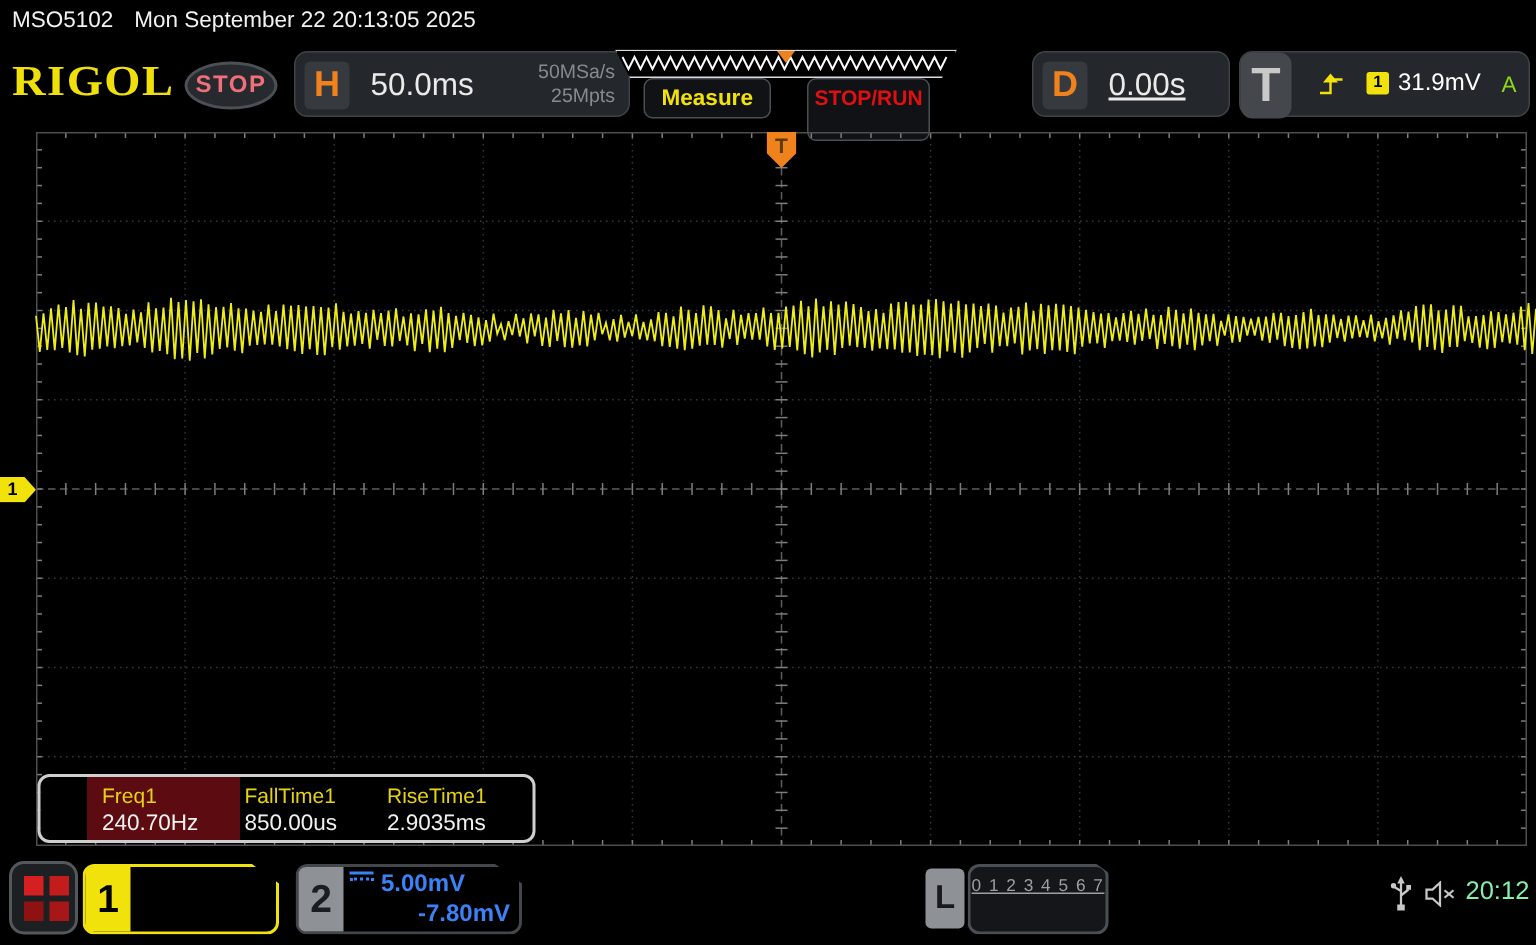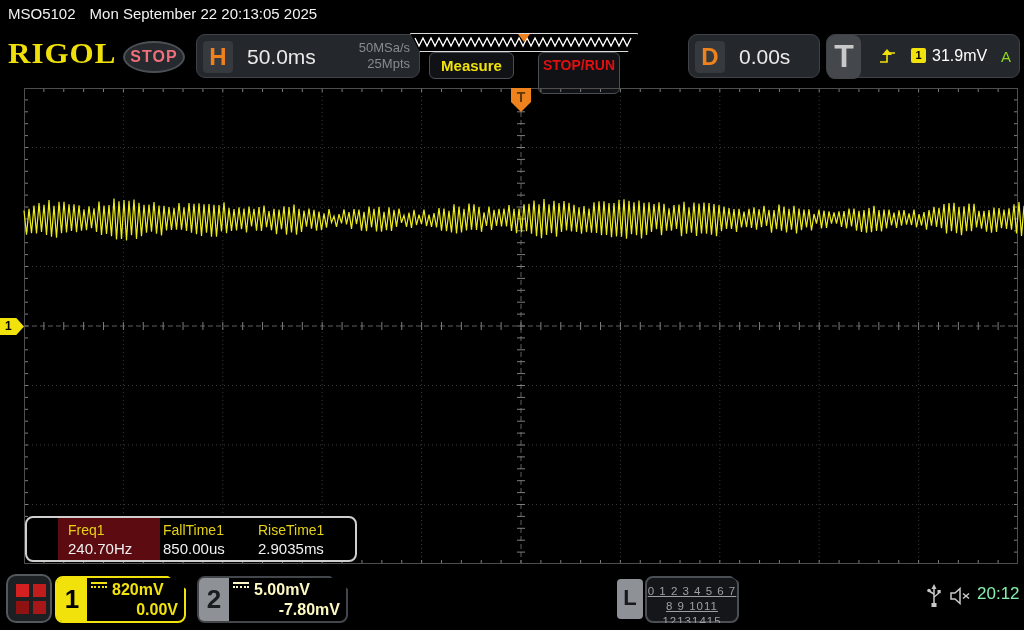--- a/index.html
+++ b/index.html
@@ -23,21 +23,21 @@
   #h-rates{position:absolute;right:9px;top:5px;text-align:right;font-size:13px;color:#878b8f;line-height:16px;}
   #preview{left:410px;top:33px;width:228px;height:19px;background:#000;border:1px solid #dcdcdc;
         box-sizing:border-box;clip-path:polygon(0 0,100% 0,calc(100% - 10px) 100%,10px 100%);}
   #preview-tri{left:518px;top:34px;width:0;height:0;border-left:6px solid transparent;
         border-right:6px solid transparent;border-top:8px solid #f0821e;}
   .btn{background:#101215;border:1px solid #4a4f55;border-radius:6px;box-sizing:border-box;
         text-align:center;font-weight:bold;}
   #measure-btn{left:429px;top:52px;width:85px;height:27px;color:#f2e20c;font-size:15px;line-height:25px;}
   #stoprun-btn{left:538px;top:52px;width:82px;height:42px;color:#e01010;font-size:14px;line-height:25px;}
   #d-block{left:688px;top:34px;width:132px;height:44px;}
-  #d-value{position:absolute;left:50px;top:10px;font-size:21px;color:#eaeaea;}
+  #d-value{position:absolute;left:50px;top:10px;font-size:21px;color:#eaeaea;text-decoration:underline;}
   #t-block{left:826px;top:34px;width:194px;height:44px;}
   #t-letter{position:absolute;left:0;top:0;width:34px;height:44px;background:#44484d;border-radius:8px;
         color:#c9c9c9;font-weight:bold;font-size:32px;text-align:center;line-height:42px;}
   #t-edge-icon{position:absolute;left:52px;top:12px;}
   #t-src-badge{position:absolute;left:84px;top:13px;width:15px;height:15px;background:#f2e20c;border-radius:2px;
         color:#000;font-weight:bold;font-size:11px;text-align:center;line-height:15px;}
   #t-level{position:absolute;left:105px;top:12px;font-size:16px;color:#ffffff;}
   #t-mode{position:absolute;right:8px;top:13px;font-size:15px;color:#8cd61e;}
   
   #grat-wrap{left:24px;top:88px;width:994px;height:476px;}
@@ -63,21 +63,21 @@
   #ch1-block{left:55px;top:576px;width:131px;height:47px;border:2px solid #f2e20c;
         clip-path:polygon(0 0,113px 0,131px 13px,131px 47px,0 47px);}
   #ch2-block{left:197px;top:576px;width:151px;height:47px;border:2px solid #43474b;
         clip-path:polygon(0 0,133px 0,151px 13px,151px 47px,0 47px);}
   .ch-badge{position:absolute;left:0;top:0;width:30px;height:43px;font-weight:bold;font-size:26px;
         text-align:center;line-height:42px;border-radius:5px 0 0 5px;}
   #ch1-badge{background:#f2e20c;color:#000;}
   #ch2-badge{background:#8e9296;color:#1b1e21;}
   .ch-rows{position:absolute;left:34px;right:6px;top:2px;font-weight:bold;font-size:16px;line-height:20px;}
   #ch1-block .ch-rows{color:#f2e20c;}
-  #ch2-block .ch-rows{color:#fef9c3;}
+  #ch2-block .ch-rows{color:#3b82f6;}
   .ch-row2{text-align:right;}
   .dc-icon{display:inline-block;width:16px;height:9px;border-top:2px solid currentColor;
         position:relative;margin-right:5px;vertical-align:2px;}
   .dc-icon::after{content:"";position:absolute;left:0;top:2px;width:100%;border-top:2px dotted currentColor;}
   #logic-badge{left:617px;top:579px;width:26px;height:40px;background:#8e9296;border-radius:4px;
         color:#17191c;font-weight:bold;font-size:22px;text-align:center;line-height:38px;}
   #logic-panel{left:645px;top:576px;width:94px;height:47px;background:#141619;border:2px solid #4a4f55;
         border-radius:8px;box-sizing:border-box;clip-path:polygon(0 0,86px 0,104px 13px,104px 47px,0 47px);
         color:#9aa0a4;font-size:11.5px;line-height:15px;text-align:center;padding-top:6px;letter-spacing:1px;text-decoration:underline;}
   #usb-icon{left:927px;top:584px;}
@@ -452,38 +452,33 @@
 
 <div class="abs" id="menu-btn">
   <div class="menu-sq" style="left:8px;top:8px;background:#d42020"></div>
   <div class="menu-sq" style="left:25px;top:8px;background:#c21c1c"></div>
   <div class="menu-sq" style="left:8px;top:25px;background:#8e1212"></div>
   <div class="menu-sq" style="left:25px;top:25px;background:#a81717"></div>
 </div>
 
 <div class="abs ch-block" id="ch1-block">
   <div class="ch-badge" id="ch1-badge">1</div>
-  <div class="ch-rows">
-    <div class="ch-row1"><span class="dc-icon"></span><span>820mV</span></div>
-    <div class="ch-row2">0.00V</div>
-  </div>
 </div>
 
 <div class="abs ch-block" id="ch2-block">
   <div class="ch-badge" id="ch2-badge">2</div>
   <div class="ch-rows">
     <div class="ch-row1"><span class="dc-icon"></span><span>5.00mV</span></div>
     <div class="ch-row2">-7.80mV</div>
   </div>
 </div>
 
 <div class="abs" id="logic-badge">L</div>
 <div class="abs" id="logic-panel">
   <div>0 1 2 3  4 5 6 7</div>
-  <div>8 9 1011 12131415</div>
 </div>
 
 <svg class="abs" id="usb-icon" width="14" height="24">
   <line x1="7" y1="2" x2="7" y2="20" stroke="#c8c8c8" stroke-width="1.5"></line>
   <polygon points="7,0 4.5,5 9.5,5" fill="#c8c8c8"></polygon>
   <line x1="7" y1="10" x2="2" y2="7" stroke="#c8c8c8" stroke-width="1.5"></line>
   <line x1="7" y1="13" x2="12" y2="9" stroke="#c8c8c8" stroke-width="1.5"></line>
   <circle cx="2" cy="6.5" r="1.8" fill="#c8c8c8"></circle>
   <rect x="10.5" y="6" width="3.2" height="3.2" fill="#c8c8c8"></rect>
   <rect x="4.5" y="19" width="5" height="4" fill="#c8c8c8"></rect>

